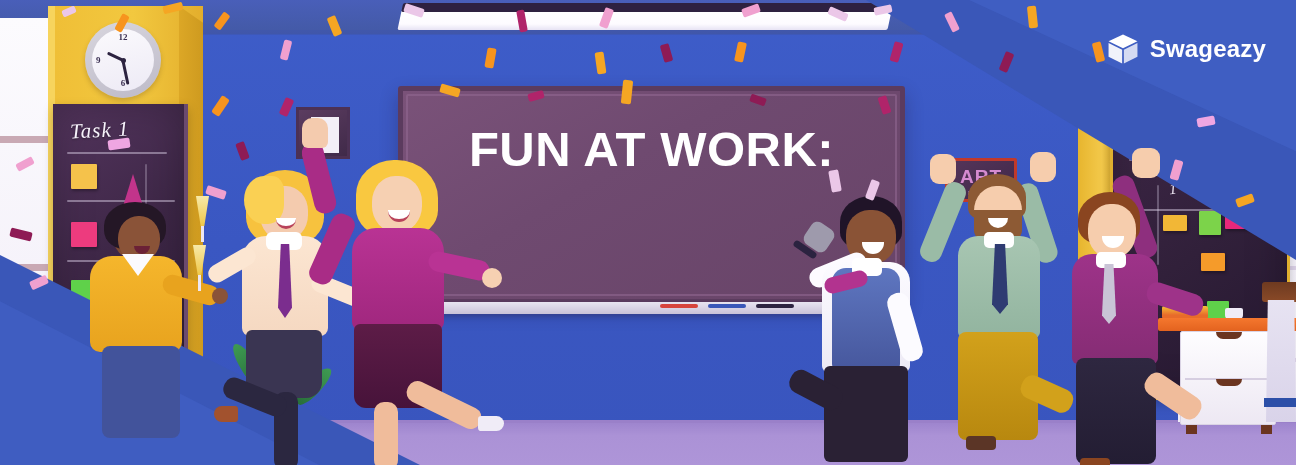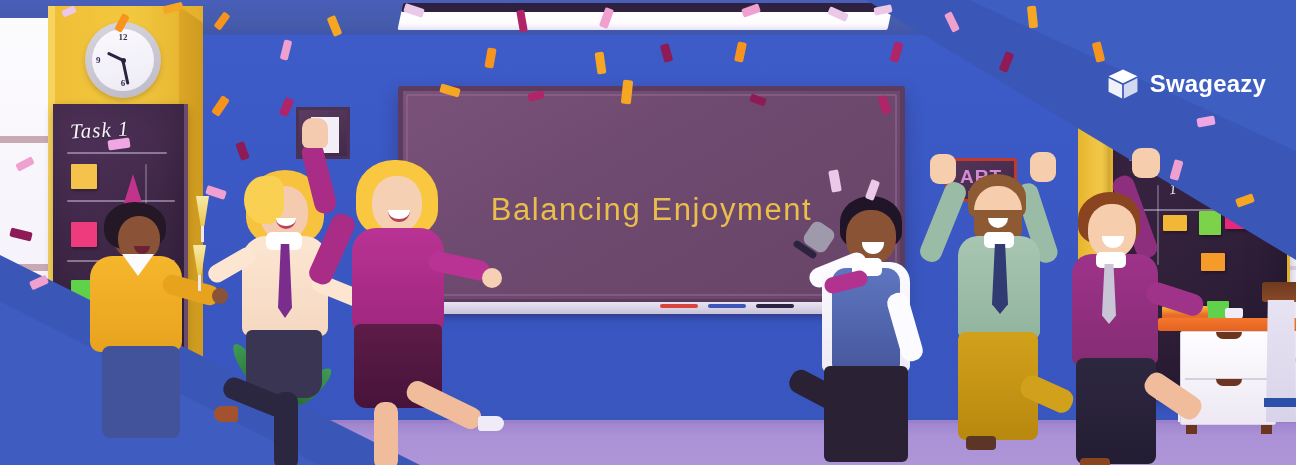--- a/index.html
+++ b/index.html
@@ -320,21 +320,21 @@
   .ov-botleft2 {
     position:absolute; left:0; bottom:0; width:420px; height:210px;
     background:#4464CA;
     clip-path:polygon(0 22%,0 100%,76% 100%);
     opacity:.5;
   }
 
   
   .logo {
     position:absolute; right:30px; top:32px;
-    display:flex; align-items:center; gap:10px; z-index:40;margin-top:35px;
+    display:flex; align-items:center; gap:10px; z-index:40;
   }
   .logo .mark { width:34px; height:34px; display:block; }
   .logo .wordmark {
     color:#FFFFFF; font-size:24px; font-weight:700; letter-spacing:.2px;
     font-family:"Liberation Sans", sans-serif;
   }
 </style>
 </head>
 <body>
 
@@ -440,22 +440,22 @@
   <div class="pot"></div>
   <div class="plant">
     <div class="leaf" style="left:22px;top:46px;transform:rotate(-34deg);"></div>
     <div class="leaf" style="left:34px;top:36px;transform:rotate(-6deg);"></div>
     <div class="leaf" style="left:46px;top:48px;transform:rotate(26deg);"></div>
     <div class="leaf" style="left:14px;top:62px;transform:rotate(-54deg);"></div>
     <div class="leaf" style="left:54px;top:64px;transform:rotate(46deg);"></div>
   </div>
 
   <div class="main-board">
+    <div class="headline">FUN AT WORK:</div>
     <div class="subhead">
-      <div>Balancing Enjoyment</div>
     </div>
   </div>
   <div class="board-tray"></div>
   <div class="marker" style="left:660px;background:#D7443C;"></div>
   <div class="marker" style="left:708px;background:#3A57B8;"></div>
   <div class="marker" style="left:756px;background:#2C2340;"></div>
 
   <div class="person" style="left:78px;top:180px;width:130px;height:250px;z-index:12;">
     <div style="position:absolute;left:42px;top:-6px;width:0;height:0;border-left:13px solid transparent;border-right:13px solid transparent;border-bottom:42px solid #C2348B;"></div>
     <div class="head" style="left:34px;top:28px;width:48px;height:52px;background:#7E4A32;"></div>

